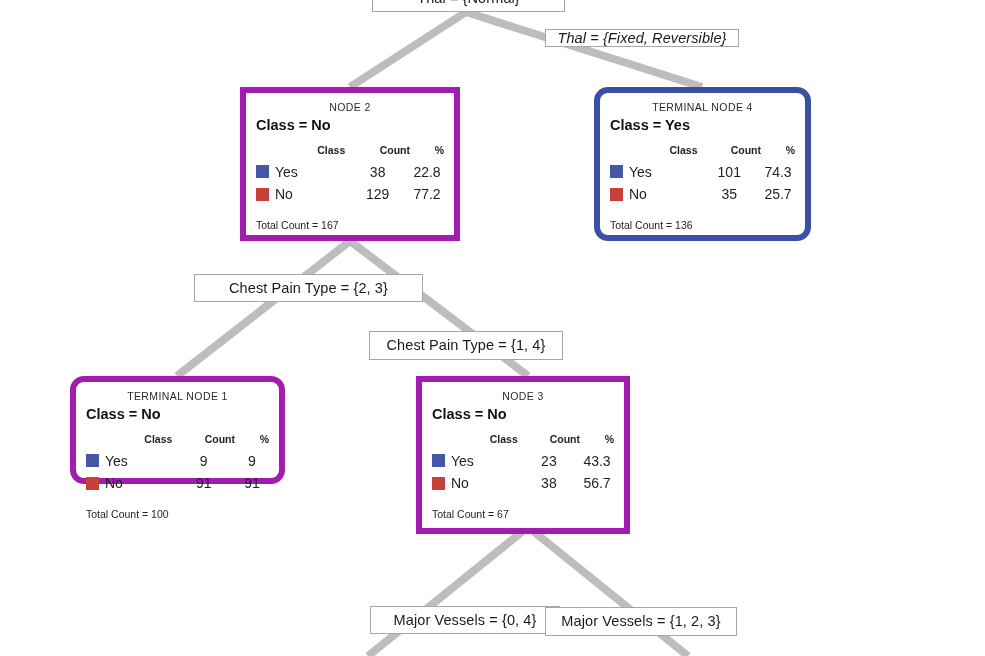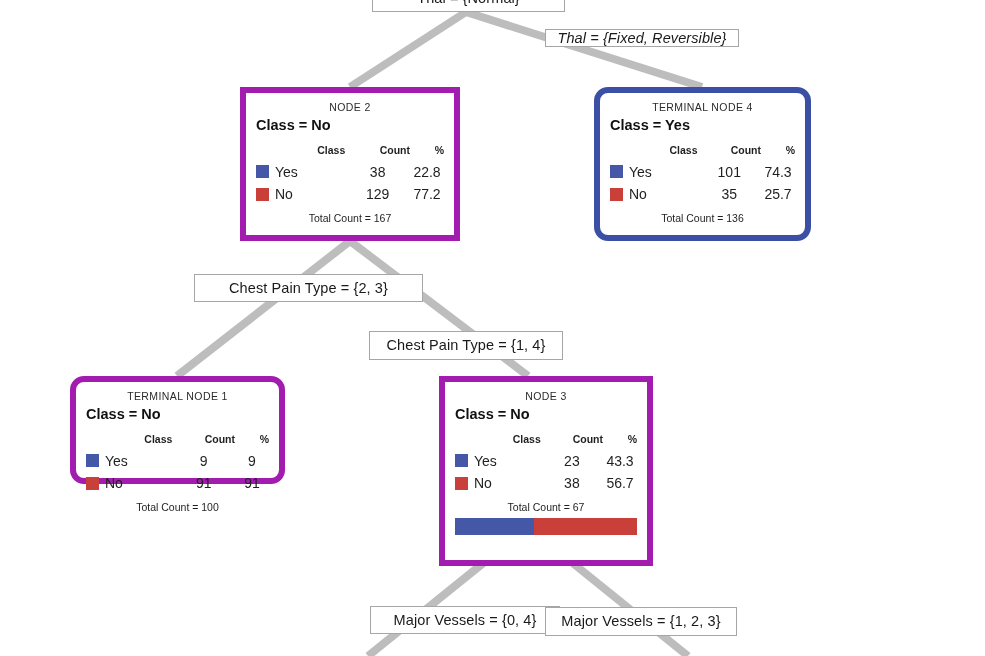--- a/index.html
+++ b/index.html
@@ -103,24 +103,23 @@
     height: 13px;
     flex: 0 0 13px;
     display: inline-block;
   }
   .swatch.yes { background: #4558a8; }
   .swatch.no  { background: #c9403a; }
 
   .total-count {
     font-size: 10.5px;
     color: #1f1f1f;
-    margin-top: 7px;
+    margin-top: 14px;
     margin-bottom: 4px;
     line-height: 1.2;
-    text-align: center;
   }
 
   .stackbar {
     display: flex;
     height: 17px;
     width: 100%;
     overflow: hidden;
   }
   .stackbar .seg-yes { background: #4558a8; height: 100%; }
   .stackbar .seg-no  { background: #c9403a; height: 100%; }
@@ -256,21 +255,21 @@
             <td class="c-pct">91</td>
           </tr>
         </tbody>
       </table>
       <div class="total-count">Total Count = 100</div>
       <div class="stackbar">
         <div class="seg-yes" style="width: 9%;"></div>
         <div class="seg-no" style="width: 91%;"></div>
       </div>
     </div>
-    <div class="node" style="left: 439px; top: 376px; width: 214px; height: 190px;">
+    <div class="node" style="left: 416px; top: 376px; width: 214px; height: 158px;">
       <div class="node-id">NODE 3</div>
       <div class="node-class">Class = No</div>
       <table class="dist">
         <thead>
           <tr>
             <th class="c-class">Class</th>
             <th class="c-count">Count</th>
             <th class="c-pct">%</th>
           </tr>
         </thead>

